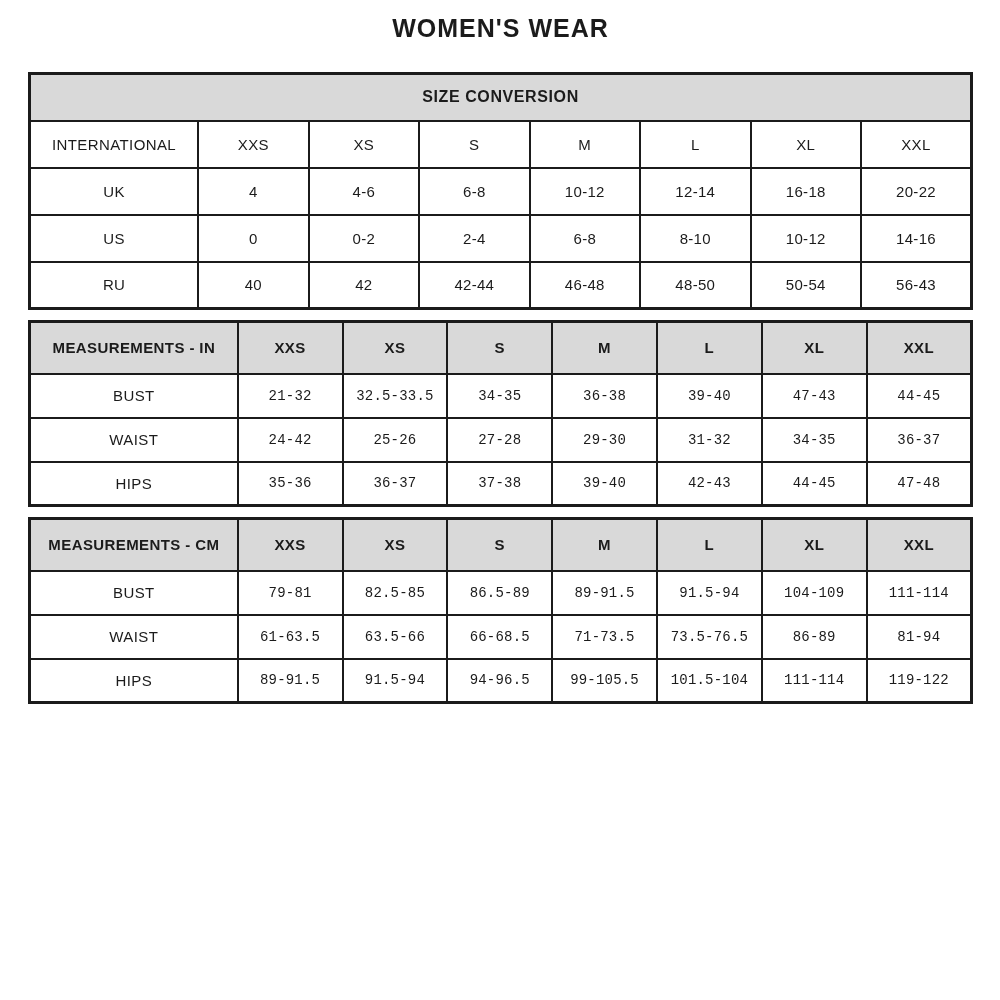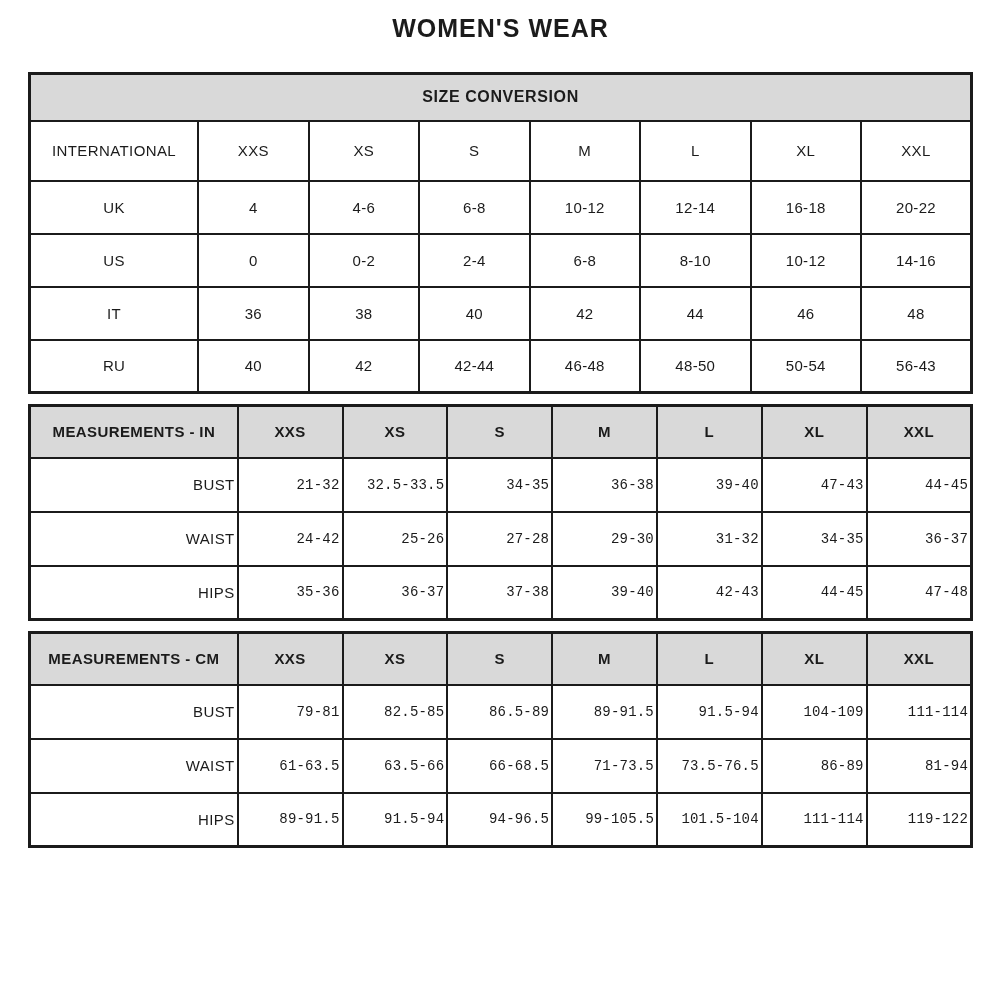--- a/index.html
+++ b/index.html
@@ -31,32 +31,32 @@
     white-space: nowrap;
   }
   .banner {
     background: var(--header-bg, #d9d9d9);
     height: 47px;
     font-size: 16px;
     font-weight: 700;
     letter-spacing: 0.6px;
   }
   
-  .tbl-conv .hdr-row td { height: 60px; font-size: 15px; letter-spacing: 0.4px; }
-  .tbl-conv .data-row td { height: 53px; font-size: 15px; letter-spacing: 0.3px; }
+  .tbl-conv .hdr-row td { height: 47px; font-size: 15px; letter-spacing: 0.4px; }
+  .tbl-conv .data-row td { height: 47px; font-size: 15px; letter-spacing: 0.3px; }
   
   .tbl-meas { margin-top: 10px; }
   .tbl-meas .hdr-row td {
     height: 52px;
     font-size: 15px;
     font-weight: 700;
     letter-spacing: 0.4px;
     background: var(--header-bg, #d9d9d9);
   }
-  .tbl-meas .data-row td { height: 54px; text-align: right; }
+  .tbl-meas .data-row td { height: 44px; }
   .tbl-meas .data-row .row-label { font-size: 15px; letter-spacing: 0.4px; }
   .tbl-meas .data-row .val { font-size: 14px; letter-spacing: 0.2px; font-family: Liberation Mono, monospace; }
 </style>
 </head>
 <body>
 
 <div class="page">
 
   <h1 class="title">WOMEN'S WEAR</h1>
 
@@ -94,30 +94,20 @@
           <td class="row-label">US</td>
           <td class="val">0</td>
           <td class="val">0-2</td>
           <td class="val">2-4</td>
           <td class="val">6-8</td>
           <td class="val">8-10</td>
           <td class="val">10-12</td>
           <td class="val">14-16</td>
         </tr>
         <tr class="data-row">
-          <td class="row-label">IT</td>
-          <td class="val">36</td>
-          <td class="val">38</td>
-          <td class="val">40</td>
-          <td class="val">42</td>
-          <td class="val">44</td>
-          <td class="val">46</td>
-          <td class="val">48</td>
-        </tr>
-        <tr class="data-row">
           <td class="row-label">RU</td>
           <td class="val">40</td>
           <td class="val">42</td>
           <td class="val">42-44</td>
           <td class="val">46-48</td>
           <td class="val">48-50</td>
           <td class="val">50-54</td>
           <td class="val">56-43</td>
         </tr>
       </tbody>

